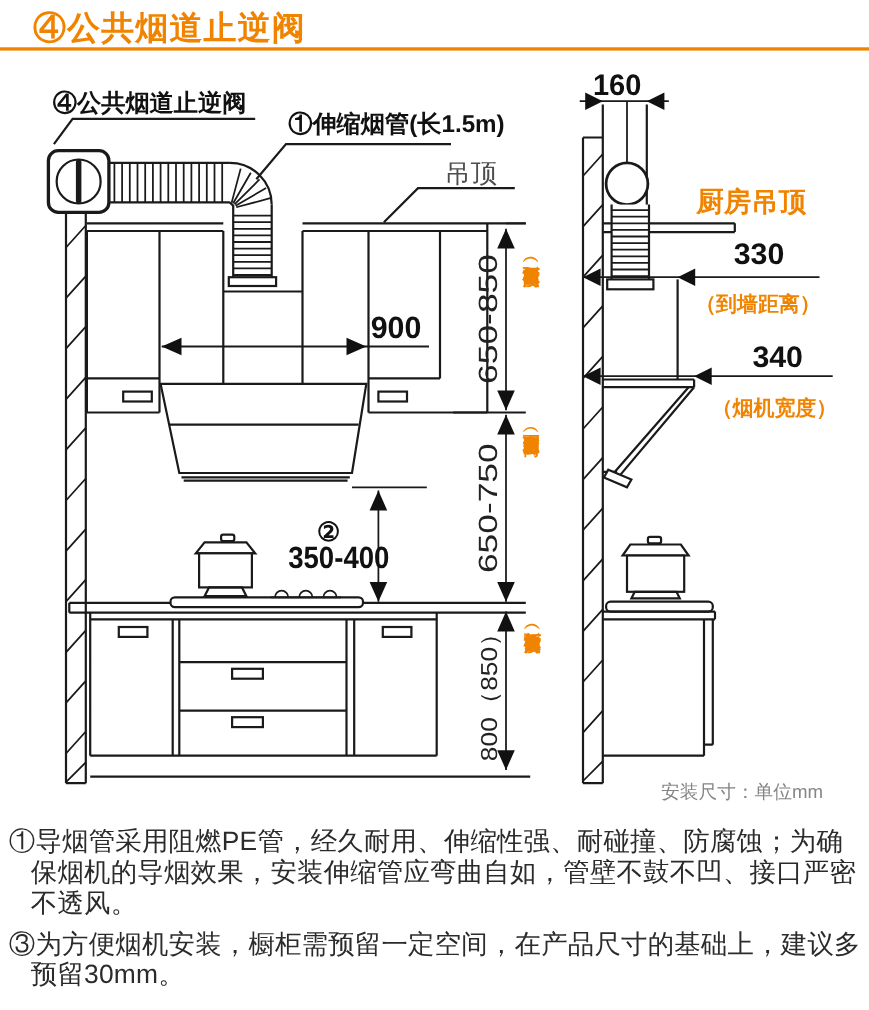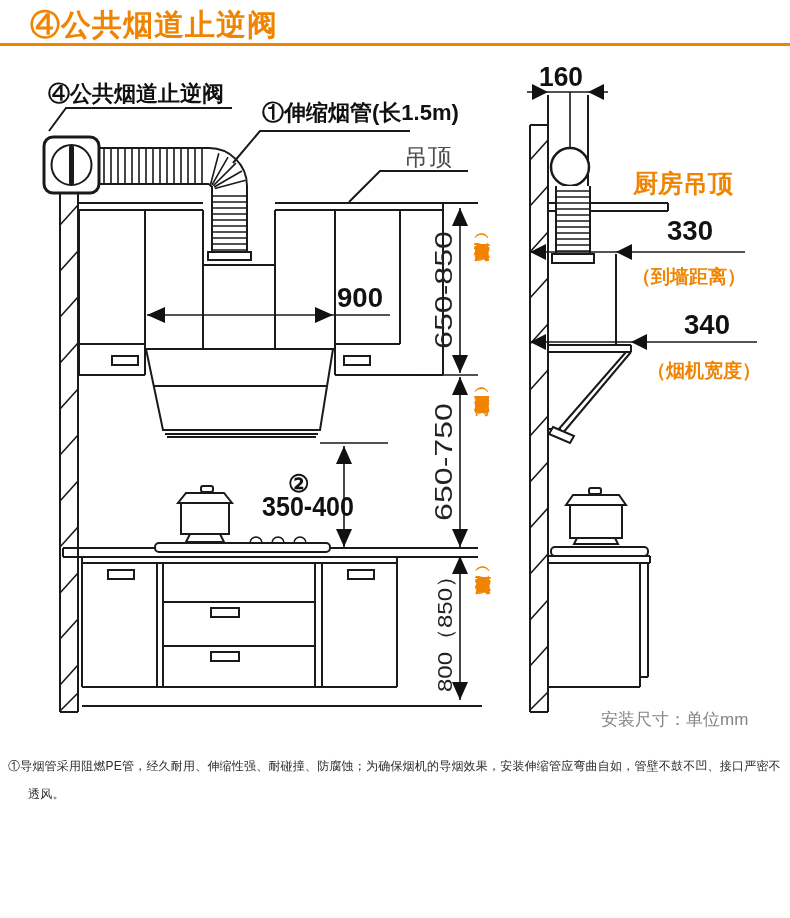--- a/index.html
+++ b/index.html
@@ -34,21 +34,21 @@
     line-height:24px;
     letter-spacing:0.5px;
     white-space:nowrap;
   }
   .notes{
     position:absolute;left:8px;top:752px;width:776px;
     color:var(--text);
   }
   .notes p{
     margin:0 0 9px 0;
-    font-size:12px;
+    font-size:24px;
     line-height:28px;
     padding-left:20px;
     text-indent:-20px;
     letter-spacing:0.2px;
   }
   
   .ln{stroke:var(--line);stroke-width:2;fill:none;}
   .thin{stroke:var(--line);stroke-width:1.6;fill:none;}
   .thick{stroke:var(--line);stroke-width:3;fill:#fff;}
   .wfill{fill:#fff;}
@@ -225,15 +225,16 @@
       <text x="601" y="725" font-size="17" fill="#858585" font-family="Liberation Sans, sans-serif">安装尺寸：单位mm</text>
     </g>
   </svg>
 
   <div class="vnote" style="left:470px;top:229px;">（橱柜预留高度）</div>
   <div class="vnote" style="left:470px;top:383px;line-height:24px;font-size:15px;">（台面到顶柜的距离）</div>
   <div class="vnote" style="left:471px;top:562px;">（橱柜预留高度）</div>
 
   <div class="notes">
     <p>①导烟管采用阻燃PE管，经久耐用、伸缩性强、耐碰撞、防腐蚀；为确保烟机的导烟效果，安装伸缩管应弯曲自如，管壁不鼓不凹、接口严密不透风。</p>
+    <p>③为方便烟机安装，橱柜需预留一定空间，在产品尺寸的基础上，建议多预留30mm。</p>
   </div>
 
 </div>
 
 </body></html>

